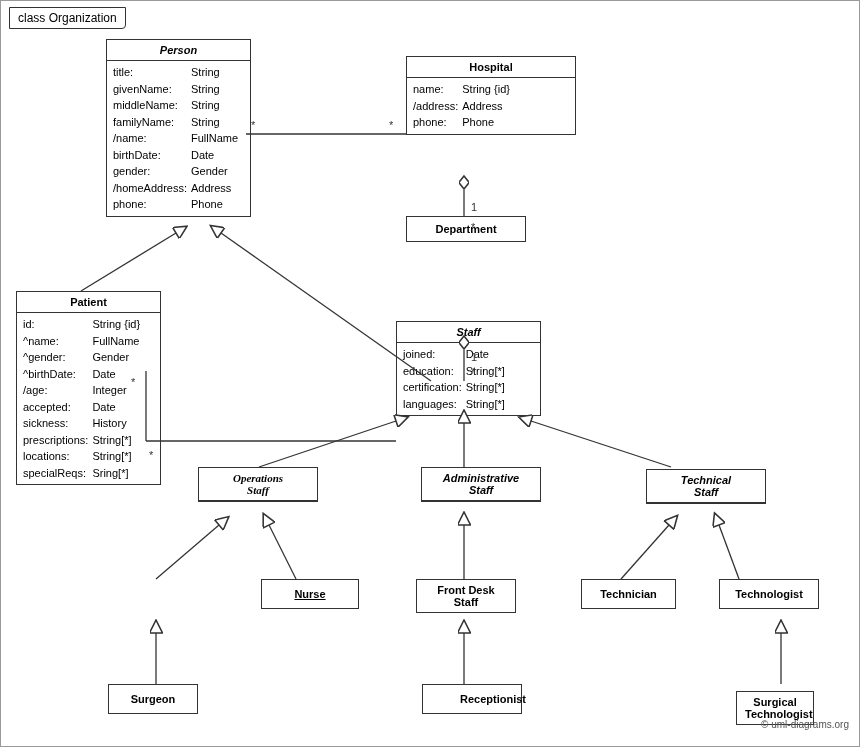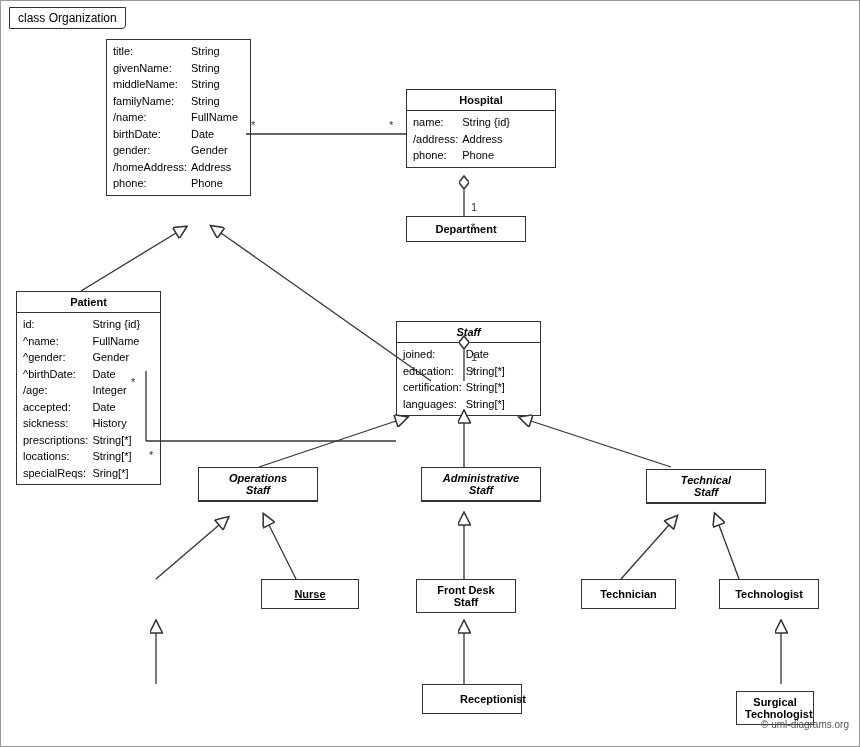--- a/index.html
+++ b/index.html
@@ -144,20 +144,21 @@
 
     <line x1="780" y1="683" x2="780" y2="632" stroke="#333" stroke-width="1.3" marker-end="url(#tri-up)"></line>
 
     <line x1="145" y1="440" x2="395" y2="440" stroke="#333" stroke-width="1.3"></line>
     <line x1="145" y1="370" x2="145" y2="440" stroke="#333" stroke-width="1.3"></line>
     <text x="130" y="385" font-size="11" fill="#333">*</text>
     <text x="148" y="458" font-size="11" fill="#333">*</text>
   </svg>
 
   <div class="uml-class" style="left:105px; top:38px; width:145px;">
+    <div class="class-header">Person</div>
     <div class="class-body">
       <table>
         <tbody>
             <tr>
               <td>title:</td>
               <td>String</td>
             </tr>
         <tr>
               <td>givenName:</td>
               <td>String</td>
@@ -188,21 +189,21 @@
             </tr>
         <tr>
               <td>phone:</td>
               <td>Phone</td>
             </tr>
       </tbody>
         </table>
     </div>
   </div>
 
-  <div class="uml-class" style="left:405px; top:55px; width:150px;margin-top:33px;">
+  <div class="uml-class" style="left:405px; top:55px; width:170px;">
     <div class="class-header normal">Hospital</div>
     <div class="class-body">
       <table>
         <tbody>
             <tr>
               <td>name:</td>
               <td>String {id}</td>
             </tr>
         <tr>
               <td>/address:</td>
@@ -291,21 +292,21 @@
         <tr>
               <td>languages:</td>
               <td>String[*]</td>
             </tr>
       </tbody>
         </table>
     </div>
   </div>
 
   <div class="uml-class" style="left:197px; top:466px; width:120px; text-align:center;">
-    <div class="class-header" style="padding:4px 8px;">Operations<br>Staff</div>
+    <div class="class-header" style="padding:4px 8px;font-family:Liberation Serif, serif;">Operations<br>Staff</div>
   </div>
 
   <div class="uml-class" style="left:420px; top:466px; width:120px; text-align:center;">
     <div class="class-header" style="padding:4px 8px;">Administrative<br>Staff</div>
   </div>
 
   <div class="uml-class" style="left:645px; top:468px; width:120px; text-align:center;">
     <div class="class-header" style="padding:4px 8px;">Technical<br>Staff</div>
   </div>
 
@@ -319,20 +320,23 @@
   </div>
 
   <div class="uml-class" style="left:580px; top:578px; width:95px; text-align:center;">
     <div class="class-header-empty" style="padding:8px; font-weight:bold; font-style:normal;">Technician</div>
   </div>
 
   <div class="uml-class" style="left:718px; top:578px; width:100px; text-align:center;">
     <div class="class-header-empty" style="padding:8px; font-weight:bold; font-style:normal;">Technologist</div>
   </div>
 
+  <div class="uml-class" style="left:107px; top:683px; width:90px; text-align:center;">
+    <div class="class-header-empty" style="padding:8px; font-weight:bold; font-style:normal;">Surgeon</div>
+  </div>
 
   <div class="uml-class" style="left:421px; top:683px; width:100px; text-align:center;padding-left:29px;">
     <div class="class-header-empty" style="padding:8px; font-weight:bold; font-style:normal;">Receptionist</div>
   </div>
 
   <div class="uml-class" style="left:735px; top:690px; width:78px; text-align:center;">
     <div class="class-header-empty" style="padding:4px 8px; font-weight:bold; font-style:normal;">Surgical<br>Technologist</div>
   </div>
 
   <div class="copyright">© uml-diagrams.org</div>

